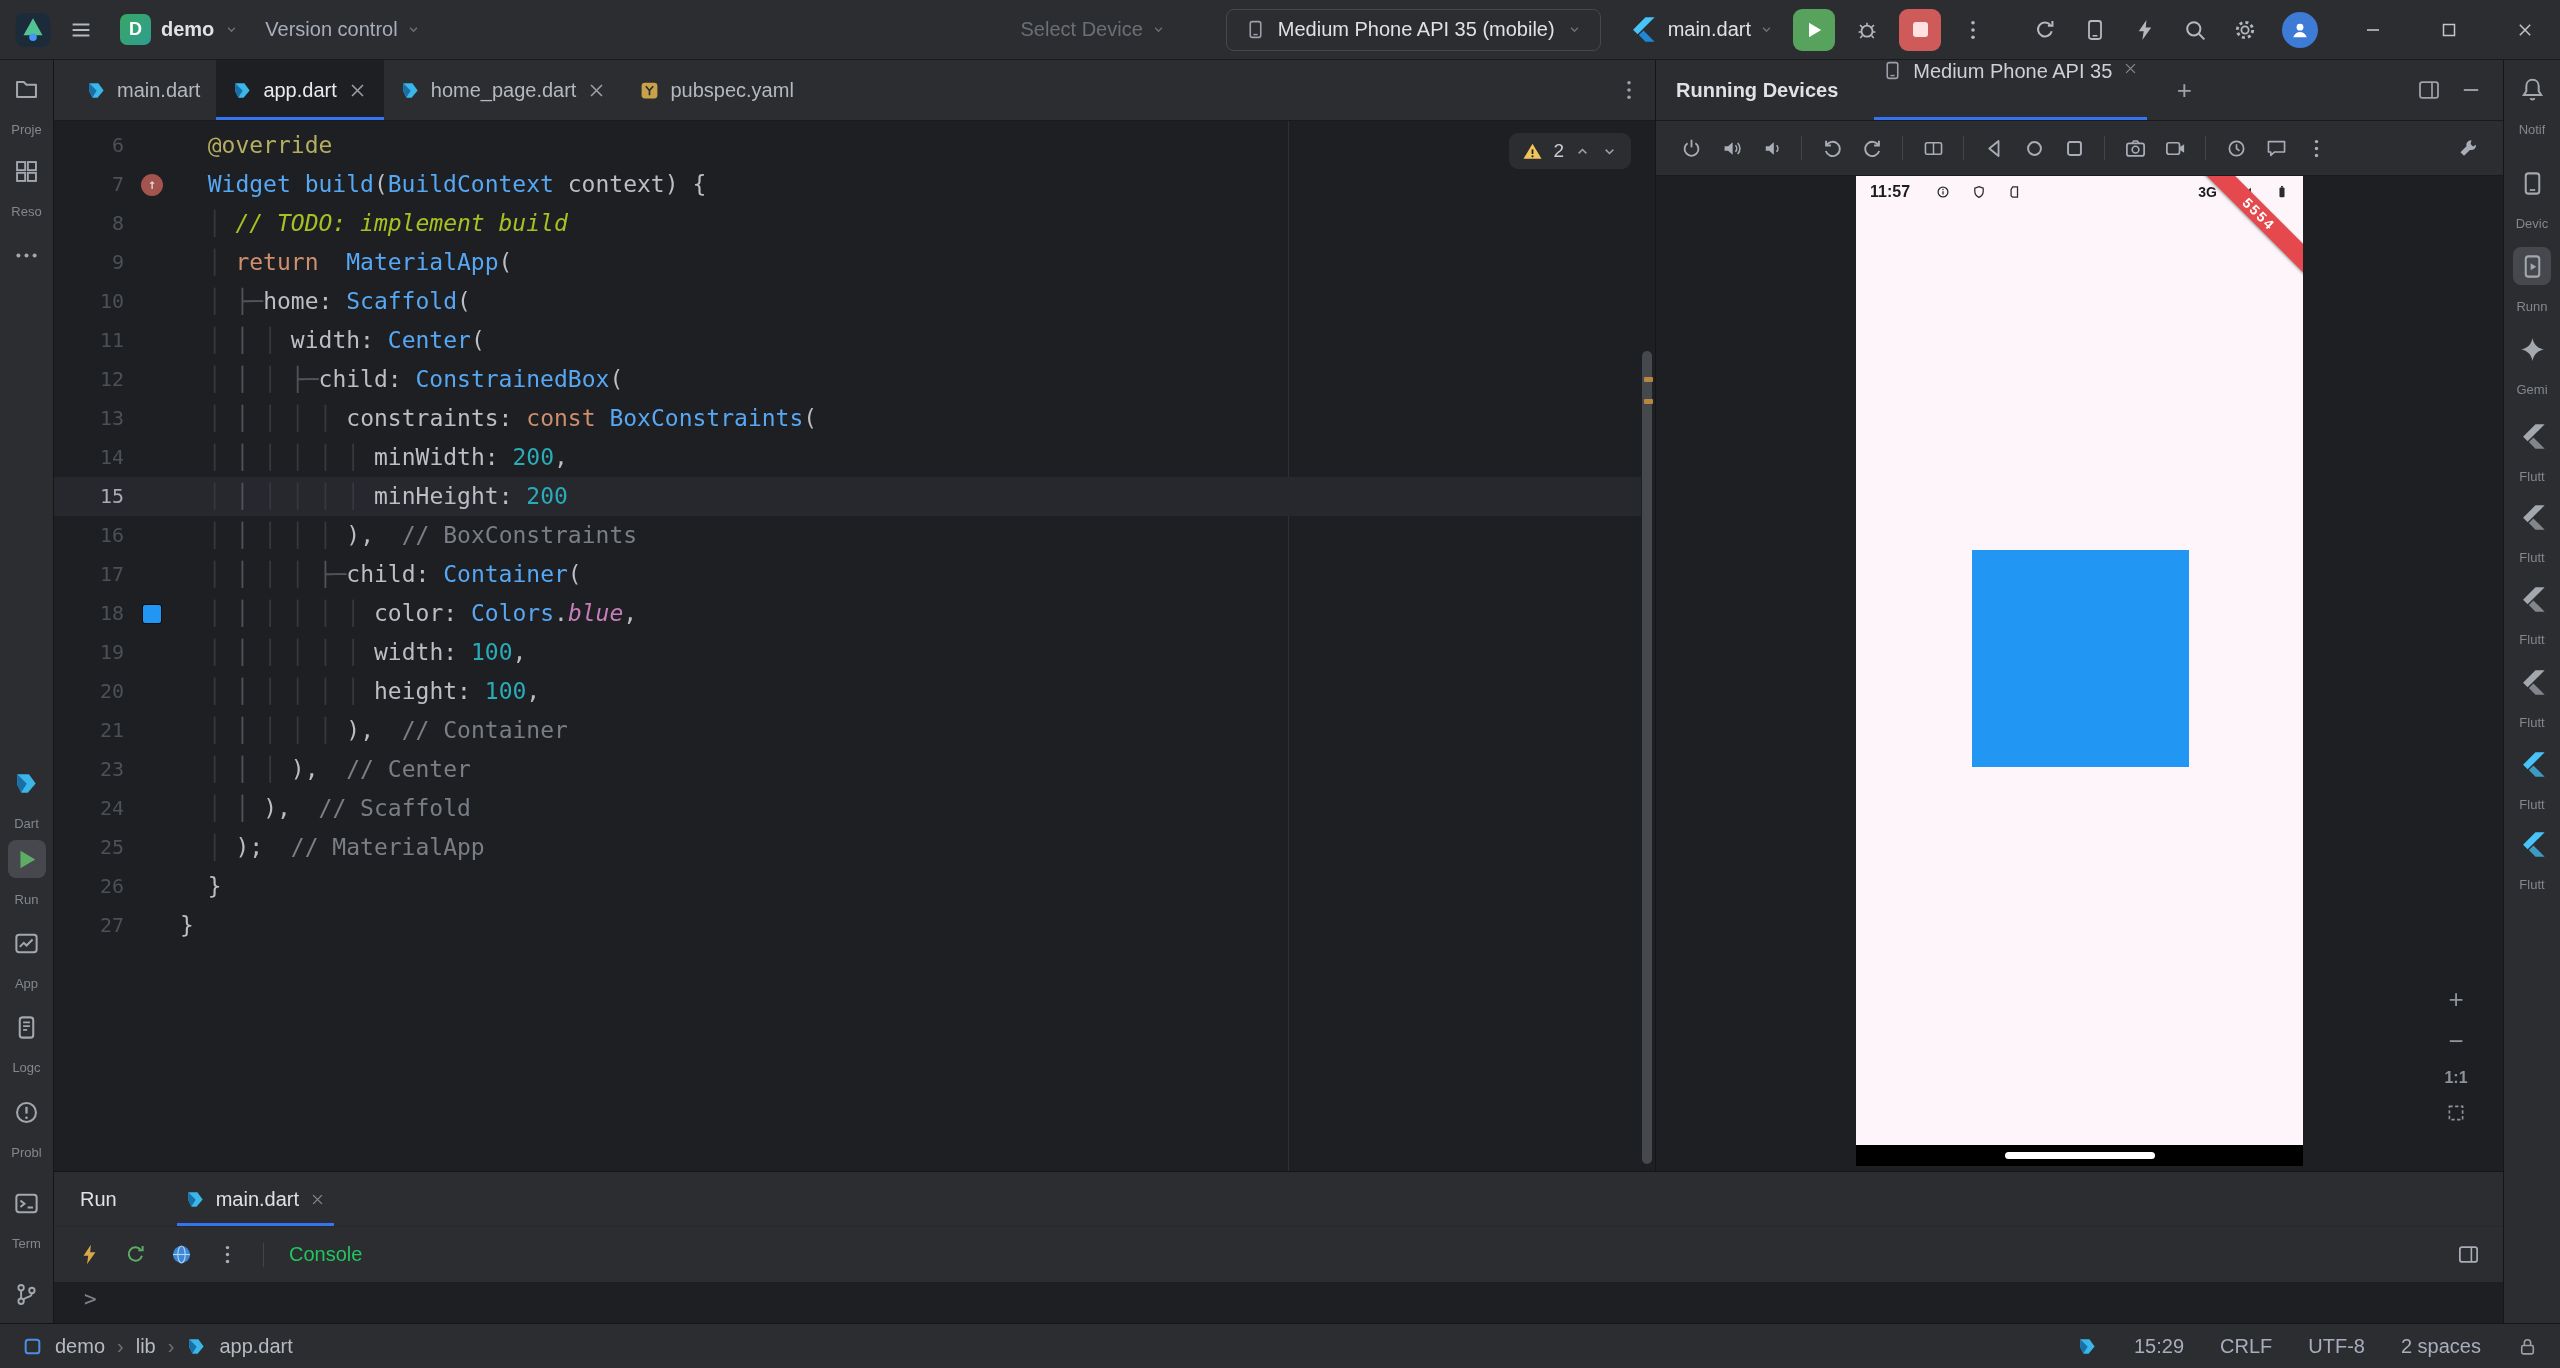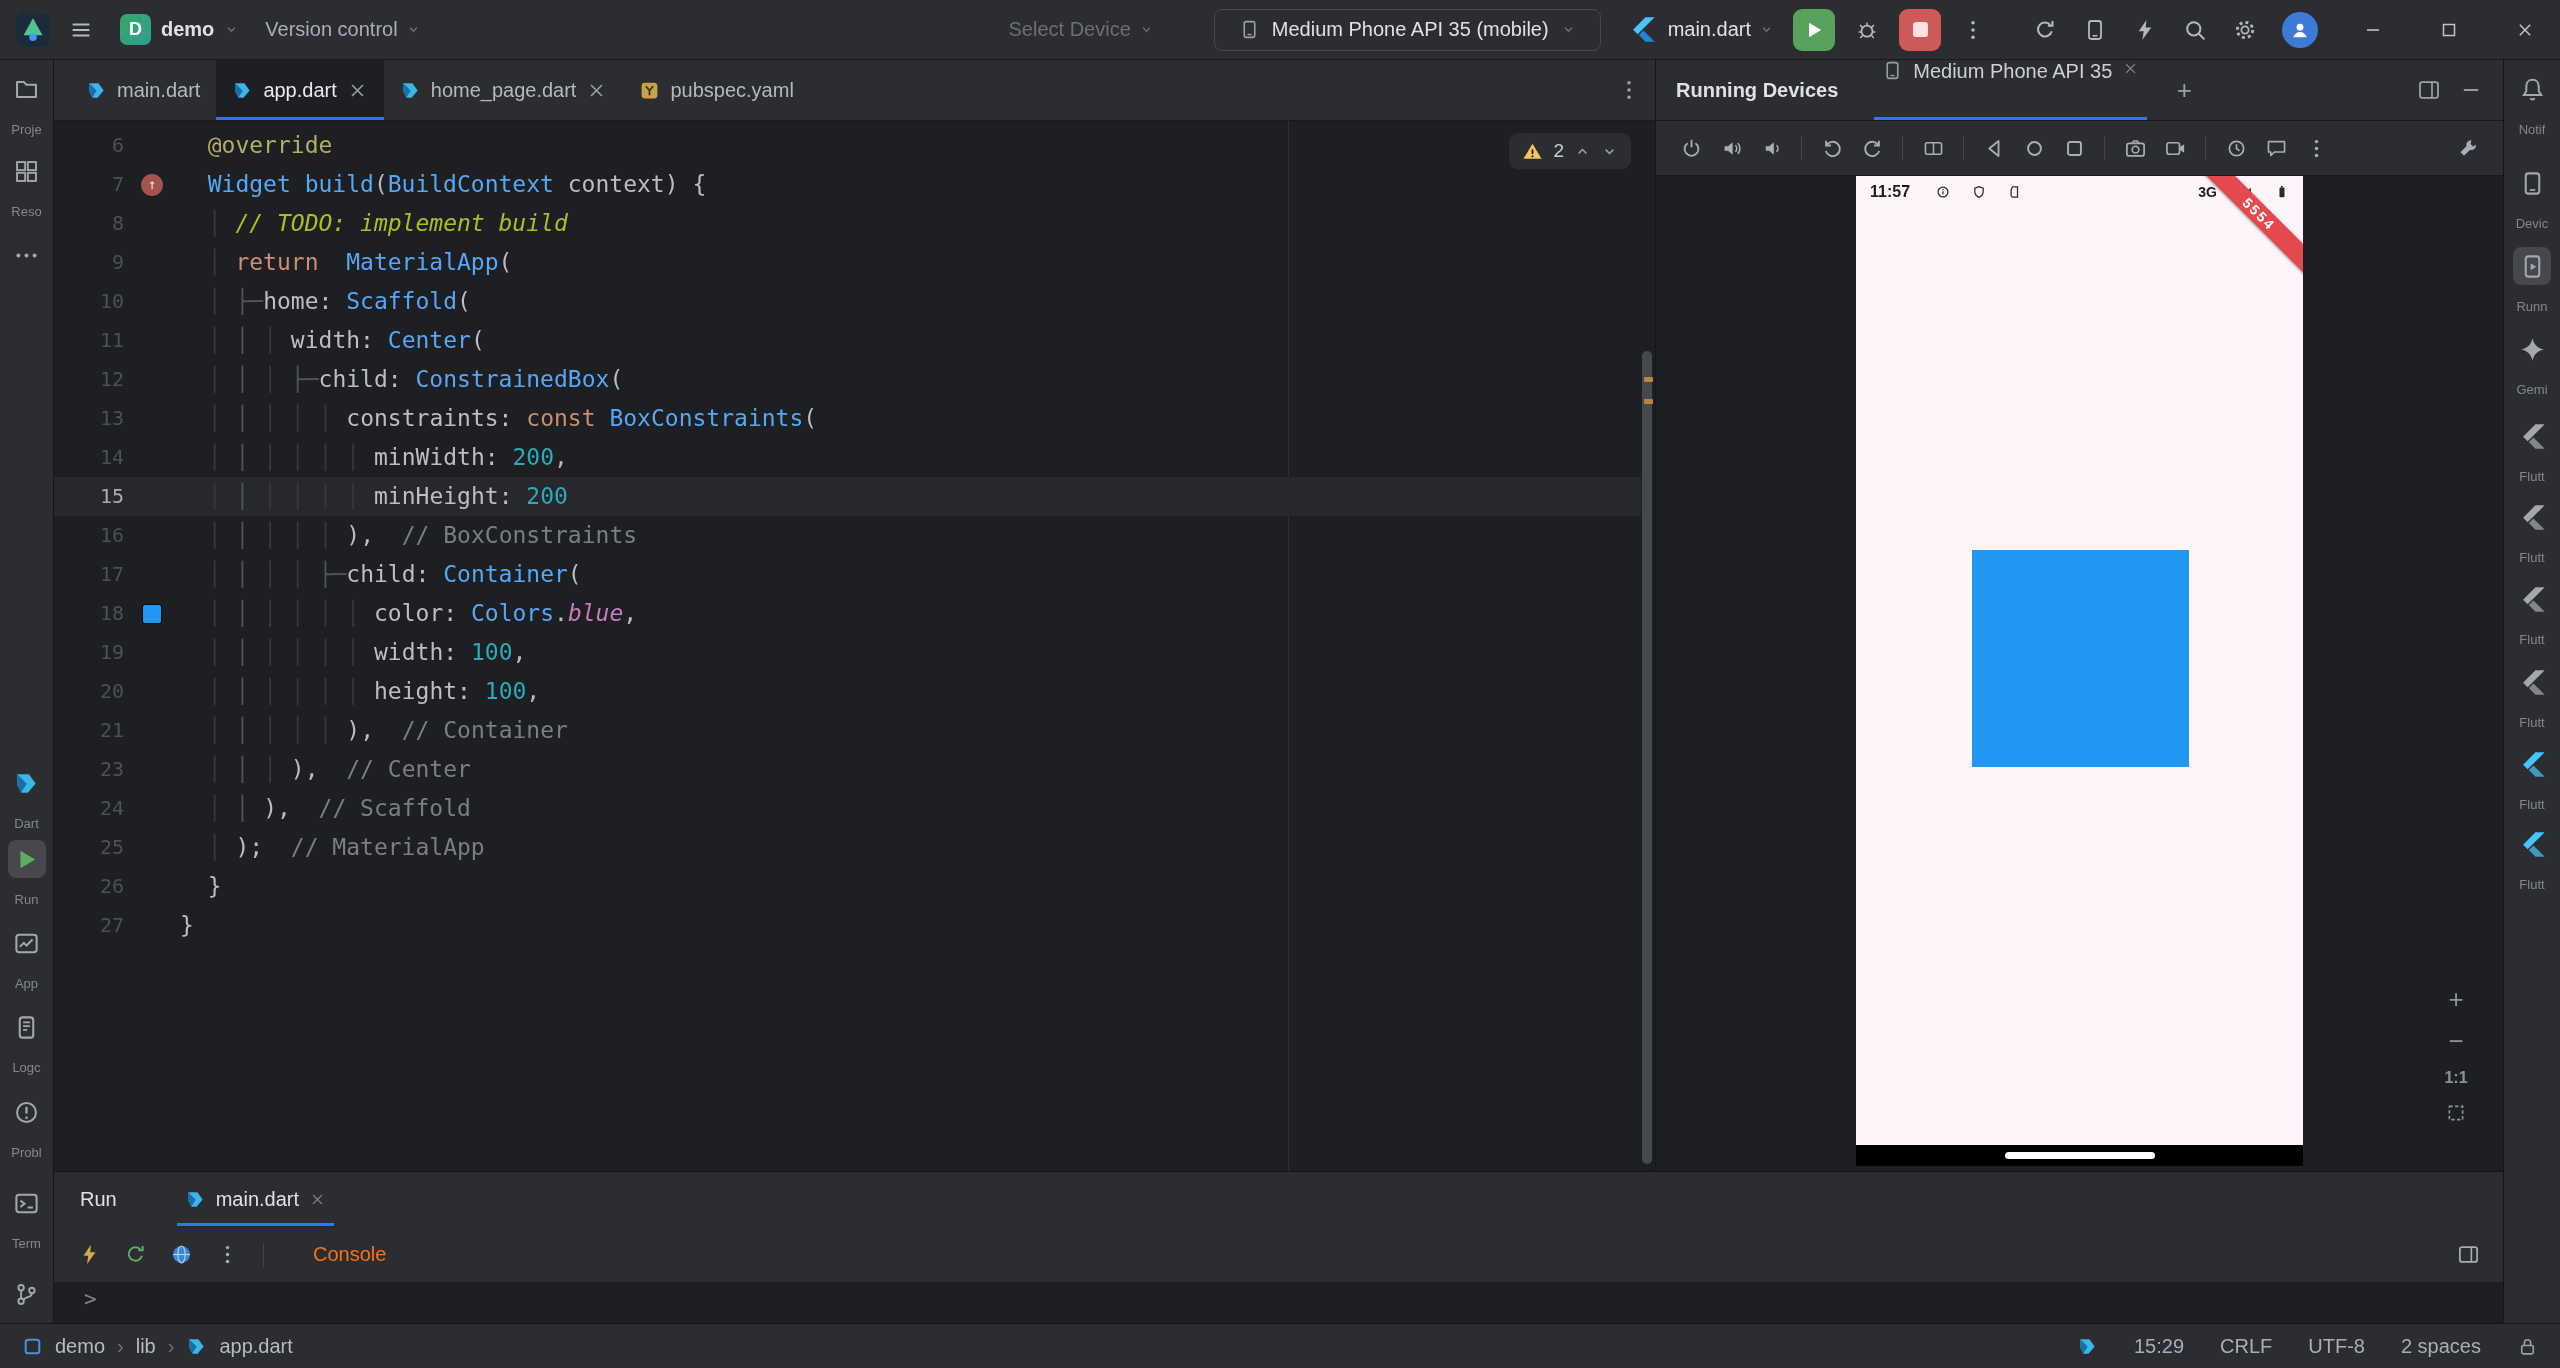--- a/index.html
+++ b/index.html
@@ -11,21 +11,21 @@
 .i12{width:14px;height:14px}.i14{width:15px;height:15px}.i16{width:17px;height:17px}.i20{width:21px;height:21px}.i26{width:27px;height:27px}.i36{width:38px;height:38px}
 .dim{color:#6E7278}.dim2{color:#9DA0A8}
 
 #titlebar{position:absolute;left:0;top:0;width:2560px;height:60px;background:#2B2D30;border-bottom:1px solid #191A1D;display:flex;align-items:center;padding-left:14px;gap:6px;font-size:20px}
 .tbtn{width:46px;height:44px;border-radius:8px;display:flex;align-items:center;justify-content:center;color:#B4B8BF}
 .proj{display:flex;align-items:center;gap:10px;padding:6px 10px;border-radius:8px}
 .pbadge{width:31px;height:31px;border-radius:7px;background:linear-gradient(135deg,#39A665,#2E9E8F);color:#fff;font-weight:bold;font-size:18px;display:flex;align-items:center;justify-content:center}
 .pname{color:#DFE1E5;font-weight:bold}
 .vcs{display:flex;align-items:center;gap:8px;color:#A8ADBD;padding:6px 10px}
 .seldev{display:flex;align-items:center;gap:8px;color:#6B6F76;margin-right:54px}
-.devbtn{display:flex;align-items:center;gap:12px;height:42px;padding:0 24px;border:1px solid #46484D;border-radius:8px;color:#DFE1E5;margin-right:22px}
+.devbtn{display:flex;align-items:center;gap:12px;height:42px;padding:0 18px;border:1px solid #46484D;border-radius:8px;color:#DFE1E5;margin-right:22px}
 .runcfg{display:flex;align-items:center;gap:8px;color:#DFE1E5;margin:0 10px 0 6px}
 .tile{width:42px;height:42px;border-radius:9px;display:flex;align-items:center;justify-content:center;margin:0 3px}
 .tile.green{background:#57A25C;color:#FFFFFF}
 .tile.red{background:#CE5A5A}
 .tile .icw{width:22px;height:22px}
 .sqw{width:15px;height:15px;border-radius:3px;background:#FFE1E1}
 #tb-right{display:flex;gap:4px;margin-left:20px}
 .avatar{width:36px;height:36px;border-radius:50%;background:#3E7BD6;display:flex;align-items:center;justify-content:center;color:#fff;margin:0 14px 0 8px}
 .avatar .icw{width:22px;height:22px}
 .winb{width:70px;height:59px;display:flex;align-items:center;justify-content:center;color:#C2C6CC}
@@ -93,21 +93,21 @@
 .z11{font-size:16px;font-weight:bold}
 .zbtn .icw{width:22px;height:22px}
 
 #runpanel{position:absolute;left:54px;top:1171px;width:2449px;height:152px;background:#2B2D30;border-top:1px solid #141517}
 #runheader{height:54px;display:flex;align-items:center;padding-left:26px;font-size:20px}
 .rtitle{color:#DFE1E5}
 .rtab{height:54px;display:flex;align-items:center;gap:10px;padding:0 16px;margin-left:52px;position:relative;color:#DFE1E5}
 .rtab::after{content:"";position:absolute;left:8px;right:8px;bottom:0;height:3px;background:#3574F0}
 #runtoolbar{height:56px;display:flex;align-items:center;padding:0 16px;gap:8px;border-top:1px solid #26282B}
 .yellow{color:#D9A74A}.green{color:#5FAD65}
-.consolelbl{color:#f97316;font-size:20px;margin-left:32px}
+.consolelbl{color:#22c55e;font-size:20px;margin-left:8px}
 #runconsole{position:absolute;left:0;right:0;bottom:0;top:110px;background:#1E1F22}
 #prompt{position:absolute;left:30px;top:5px;font-family:"DejaVu Sans Mono",monospace;font-size:21px;color:#7F838C}
 
 #statusbar{position:absolute;left:0;top:1323px;width:2560px;height:45px;background:#2B2D30;border-top:1px solid #141517;display:flex;align-items:center;padding:0 22px;font-size:20px;color:#A8ADBD}
 #crumbs{display:flex;align-items:center;gap:12px;color:#B6BAC3}
 .csep{color:#6F737A}
 #sb-right{margin-left:auto;display:flex;align-items:center;gap:36px}
 </style>
 </head>
 <body>

